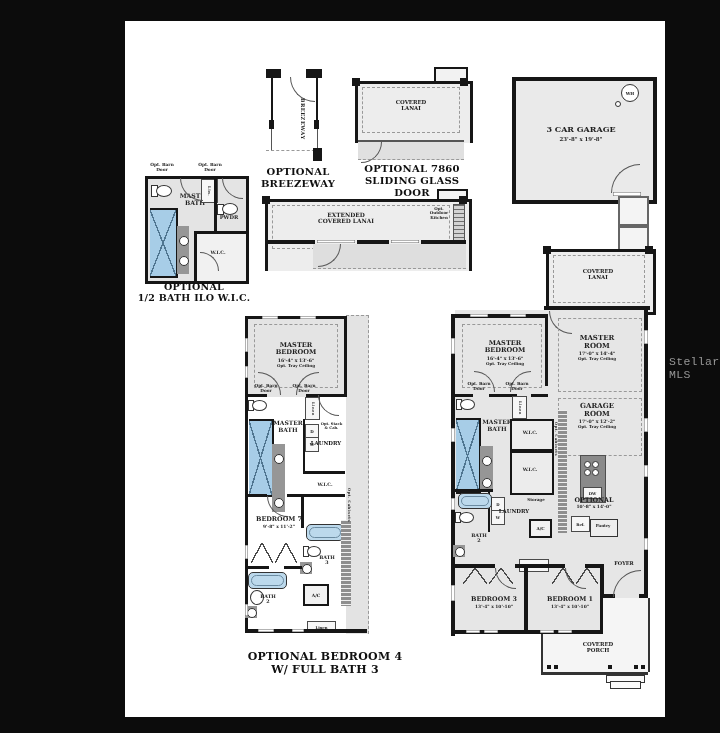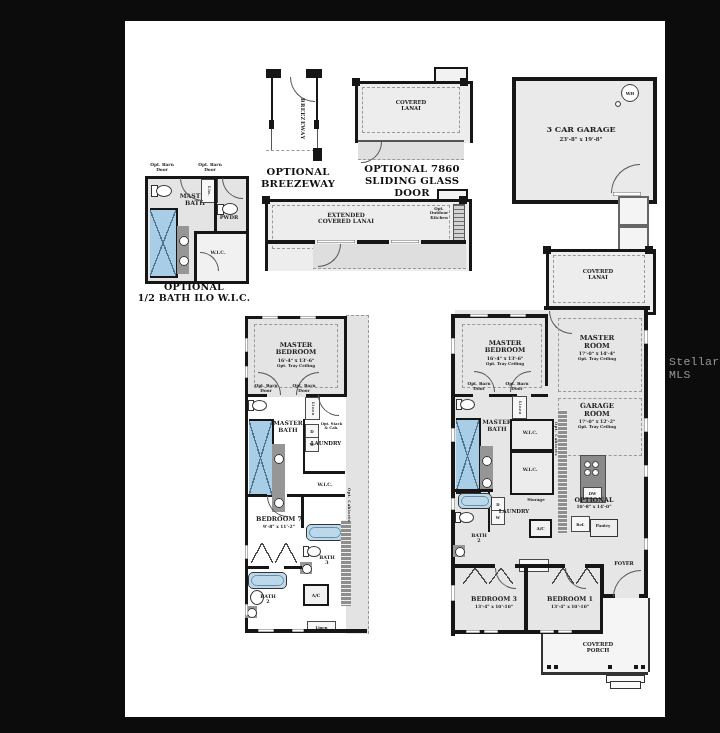--- a/index.html
+++ b/index.html
@@ -204,20 +204,22 @@
   <div class="abs acbox flexc" style="left:303px;top:584px;width:22px;height:18px;font-size:4.4px;">A/C</div>
   <div class="abs arc-bl" style="left:318px;top:395px;width:20px;height:20px;"></div>
   <div class="abs cab flexc" style="left:307px;top:621px;width:27px;height:10px;font-size:3.8px;">Linen</div>
   <div class="abs hatchV" style="left:341px;top:520px;width:10px;height:86px;"></div>
   <div class="lbl vtext" style="left:342px;top:488px;width:9px;height:34px;font-size:3.6px;">Opt. Cabinets</div>
   <div class="abs wall" style="left:245px;top:629px;width:122px;height:4px;"></div>
   <div class="abs win" style="left:258px;top:629px;width:16px;height:3px;"></div>
   <div class="abs win" style="left:292px;top:629px;width:12px;height:3px;"></div>
   <div class="abs win" style="left:245px;top:545px;width:3px;height:14px;"></div>
   <div class="abs win" style="left:245px;top:604px;width:3px;height:12px;"></div>
+  <div class="cap" style="left:240px;top:650px;width:170px;font-size:11px;">OPTIONAL BEDROOM 4
+W/ FULL BATH 3</div>
 
   <div class="abs lanai" style="left:546px;top:249px;width:104px;height:60px;border:3px solid #161616;"></div>
   <div class="abs wall" style="left:543px;top:246px;width:8px;height:8px;"></div>
   <div class="abs wall" style="left:645px;top:246px;width:8px;height:8px;"></div>
   <div class="abs dash" style="left:553px;top:255px;width:90px;height:46px;"></div>
   <div class="lbl" style="left:570px;top:268px;width:56px;font-size:5.4px;">COVERED
 LANAI</div>
 
   <div class="abs room" style="left:455px;top:310px;width:191px;height:262px;"></div>
   <div class="abs room" style="left:455px;top:572px;width:148px;height:62px;"></div>

